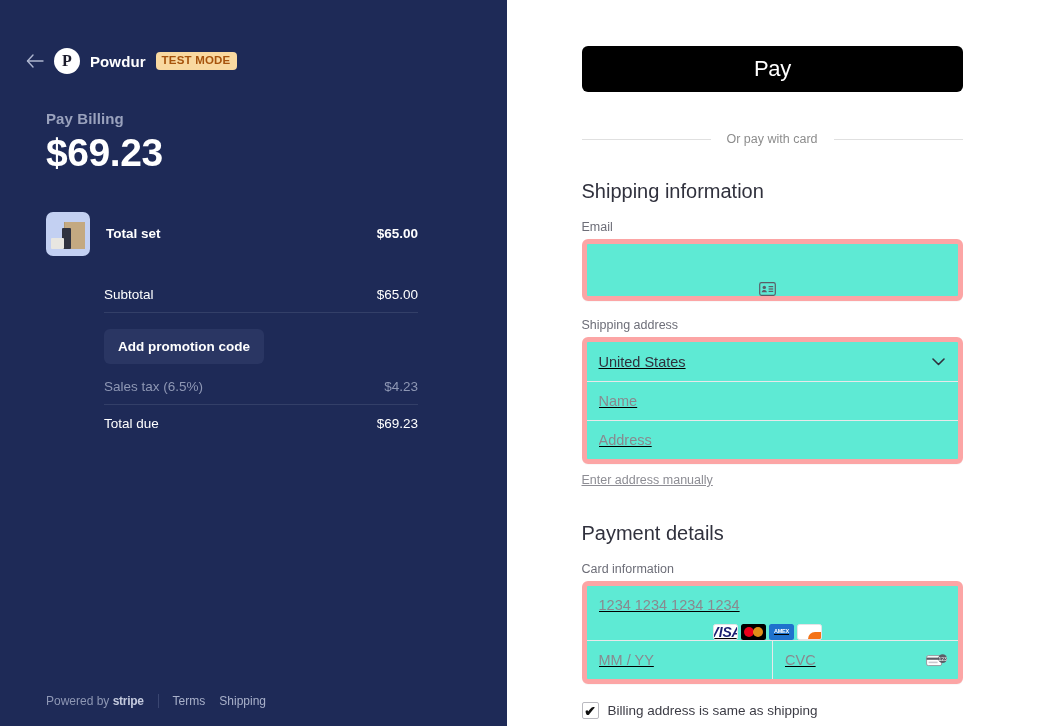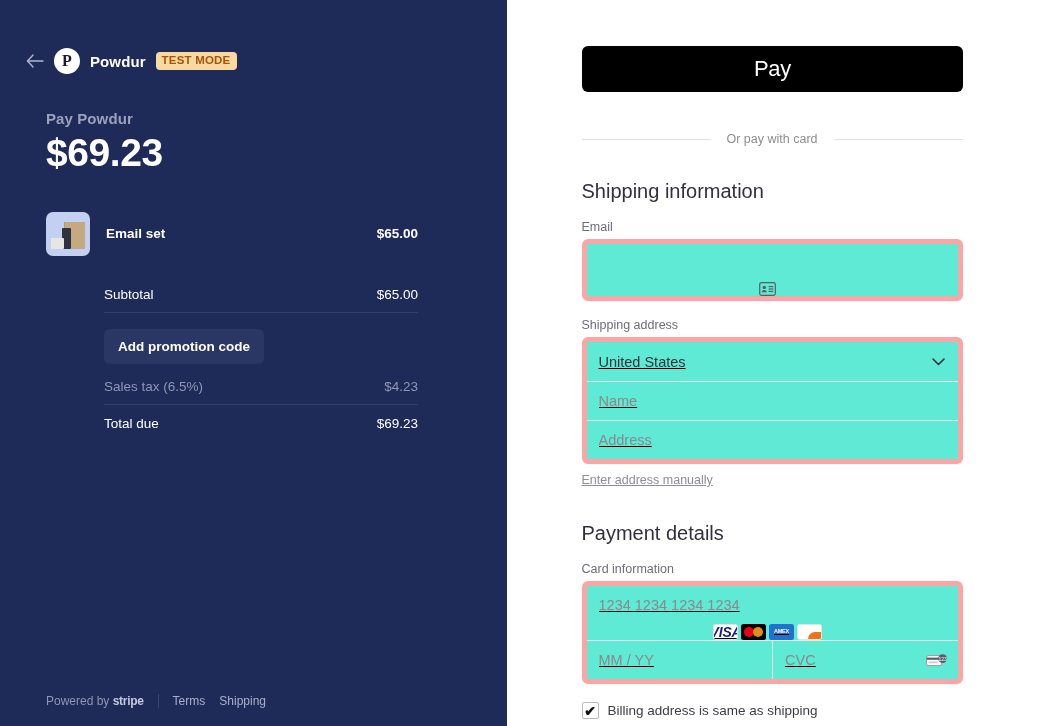--- a/index.html
+++ b/index.html
@@ -292,31 +292,31 @@
           <svg width="18" height="14" viewBox="0 0 18 14" fill="none" aria-hidden="true">
             <path d="M7 1L1.5 7L7 13" stroke="currentColor" stroke-width="1.4" stroke-linecap="round" stroke-linejoin="round"></path>
             <path d="M1.6 7H17" stroke="currentColor" stroke-width="1.4" stroke-linecap="round"></path>
           </svg>
         </span>
         <span class="logo-circle">P</span>
         <span class="merchant-name">Powdur</span>
         <span class="test-badge">TEST MODE</span>
       </div>
 
-      <div class="pay-label">Pay Powdur</div>
+      <div class="pay-label">Pay Billing</div>
       <div class="pay-amount">$69.23</div>
 
       <div class="items">
         <div class="item-row">
           <div class="thumb">
             <div class="box"></div>
             <div class="bottle"></div>
             <div class="jar"></div>
           </div>
-          <span class="item-name">Email set</span>
+          <span class="item-name">Total set</span>
           <span class="item-price">$65.00</span>
         </div>
       </div>
 
       <div class="rows" style="margin-top:22px;">
         <div class="row-strong" style="height:34px;">
           <span>Subtotal</span>
           <span>$65.00</span>
         </div>
         <div class="divider"></div>

